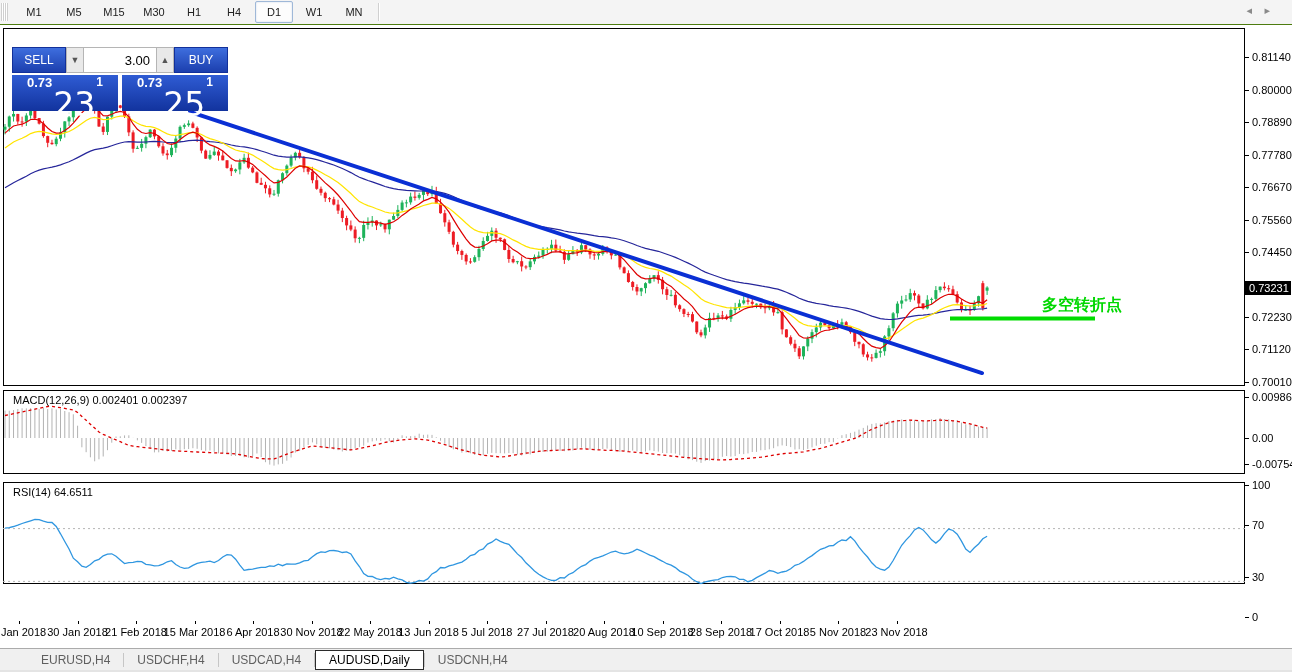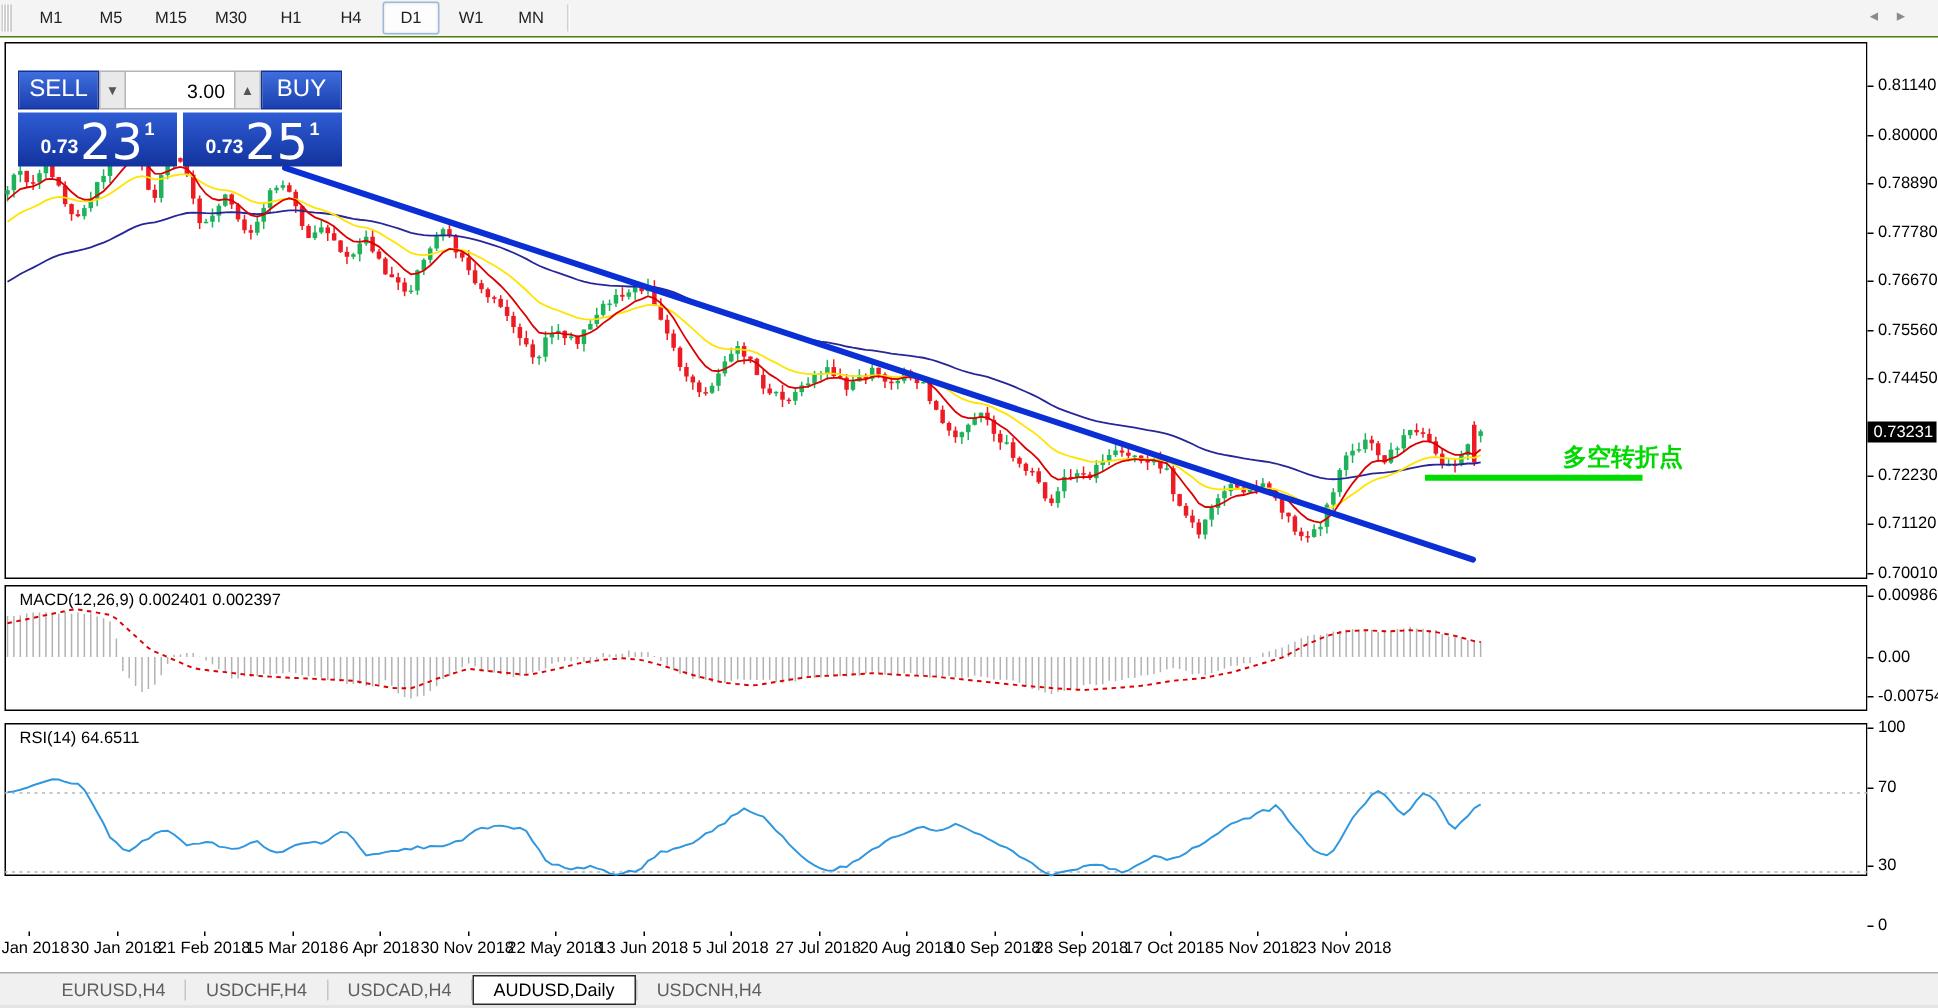--- a/index.html
+++ b/index.html
@@ -37,29 +37,29 @@
   .tabbar{position:absolute;left:0;top:648px;width:1292px;height:22px;background:#f0f0f0;
           border-top:1px solid #ababab;display:flex;align-items:center;}
   .tab{padding:3px 13px;font-size:12px;color:#5f5f5f;cursor:default;white-space:nowrap;}
   .tab.active{background:#fff;border:1px solid #2b2b2b;color:#000;padding:2px 13px;}
   .tabsep{width:1px;height:14px;background:#c6c6c6;}
   .tab-scroll{position:absolute;top:4px;font-size:11px;color:#8a8a8a;}
   .bottom-strip{position:absolute;left:0;top:670px;width:1292px;height:2px;background:#e4e4e4;}
   
   .trade-panel{position:absolute;left:8px;top:18px;width:216px;z-index:8;}
   .tp-row1{display:flex;height:26px;}
-  .tp-btn{width:54px;background:linear-gradient(#3e6ede,#1c3fae);color:#fff;font-size:16px;
+  .tp-btn{width:54px;background:linear-gradient(#3e6ede,#1c3fae);color:#fff;font-size:12px;
           display:flex;align-items:center;justify-content:center;border:1px solid #12309a;box-sizing:border-box;}
   .tp-spin{width:18px;background:#e9e9e9;border:1px solid #b5b5b5;box-sizing:border-box;color:#555;
            font-size:9px;display:flex;align-items:center;justify-content:center;}
   .tp-vol{flex:1;background:#fff;border:1px solid #b5b5b5;border-left:none;border-right:none;
           font-size:13px;color:#000;display:flex;align-items:center;justify-content:flex-end;padding-right:6px;}
   .tp-row2{display:flex;margin-top:2px;height:36px;}
   .tp-price{width:106px;background:linear-gradient(#2f5cd4,#12339e);color:#fff;display:flex;
-            align-items:flex-end;justify-content:center;padding-bottom:2px;box-sizing:border-box;}
+            justify-content:center;padding-bottom:2px;box-sizing:border-box;}
   .tp-price.buy{margin-left:4px;}
   .tp-small{font-size:13px;font-weight:bold;margin:0 1px 4px 0;}
   .tp-big{font-size:33px;font-weight:normal;line-height:28px;font-family:"DejaVu Sans","Liberation Sans",sans-serif;margin-top:16px;}
   .tp-sup{font-size:12px;font-weight:bold;margin:0 0 16px 1px;}
 </style>
 </head>
 <body>
 
 <div class="screen">
 

